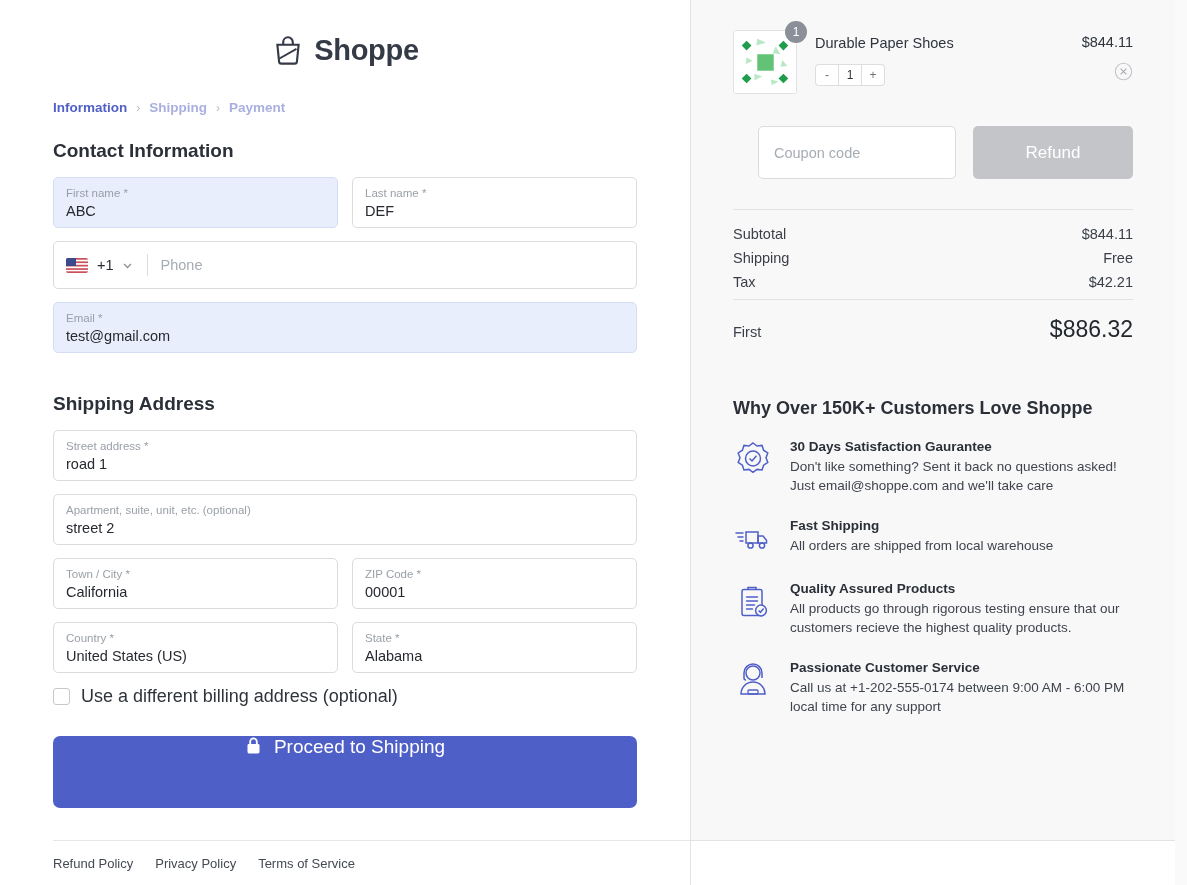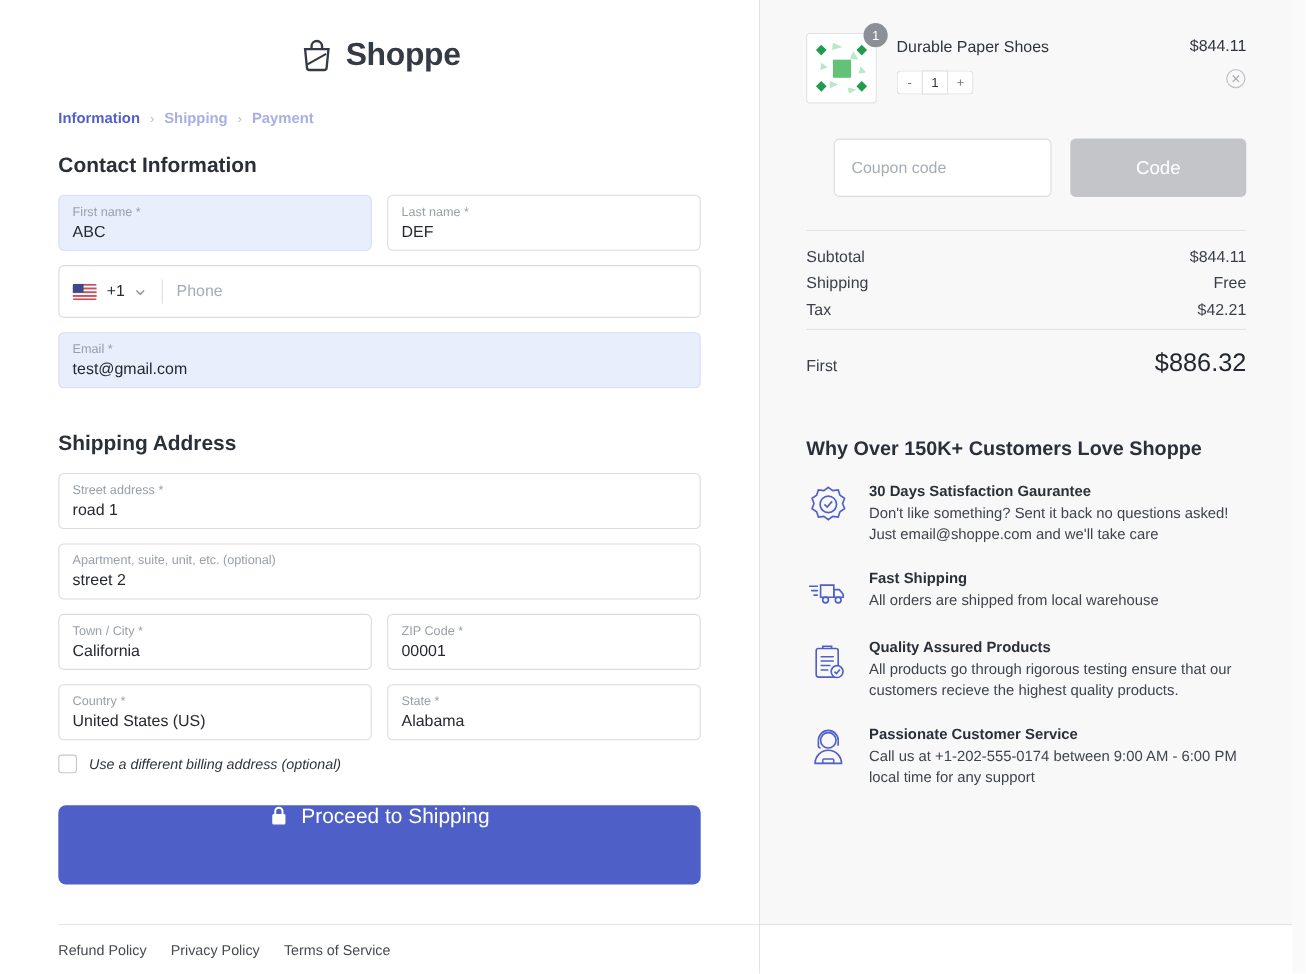--- a/index.html
+++ b/index.html
@@ -74,21 +74,21 @@
   .dial { font-size: 14.5px; color: #2a2d33; margin-left: 9px; }
   .chev { margin-left: 7px; display: block; }
   .phone-div { width: 1px; height: 22px; background: #dcdcdf; margin: 0 13px; }
   .phone-ph { font-size: 14.5px; color: #a6acb4; }
 
   .checkbox-row { display: flex; align-items: center; gap: 11px; margin-top: 7px; }
   .checkbox {
     width: 17px; height: 17px; border: 1px solid #c6c8cc;
     border-radius: 3px; background: #fff;
   }
-  .checkbox-label { font-size: 13px; color: #2f343c; font-style: italic; }
+  .checkbox-label { font-size: 18px; color: #2f343c; }
 
   .primary-btn {
     margin-top: 29px;
     width: 100%; height: 72px;
     background: #4f5fc8; border: none; border-radius: 7px;
     color: #ffffff; font-size: 19px;
     font-family: "Liberation Sans", sans-serif;
     display: flex; align-items: flex-start; justify-content: center; gap: 12px;
     cursor: pointer;
   }
@@ -340,21 +340,21 @@
             <svg width="19" height="19" viewBox="0 0 19 19">
               <circle cx="9.5" cy="9.5" r="8.2" fill="none" stroke="#c3c5c9" stroke-width="1.1"></circle>
               <path d="M6.6 6.6 L12.4 12.4 M12.4 6.6 L6.6 12.4" stroke="#a8abb1" stroke-width="1.1"></path>
             </svg>
           </div>
         </div>
       </div>
 
       <div class="coupon-row">
         <div class="coupon-input">Coupon code</div>
-        <button class="apply-btn">Code</button>
+        <button class="apply-btn">Refund</button>
       </div>
 
       <div class="totals">
         <div class="total-line">
           <span>Subtotal</span>
           <span>$844.11</span>
         </div>
         <div class="total-line">
           <span>Shipping</span>
           <span>Free</span>

